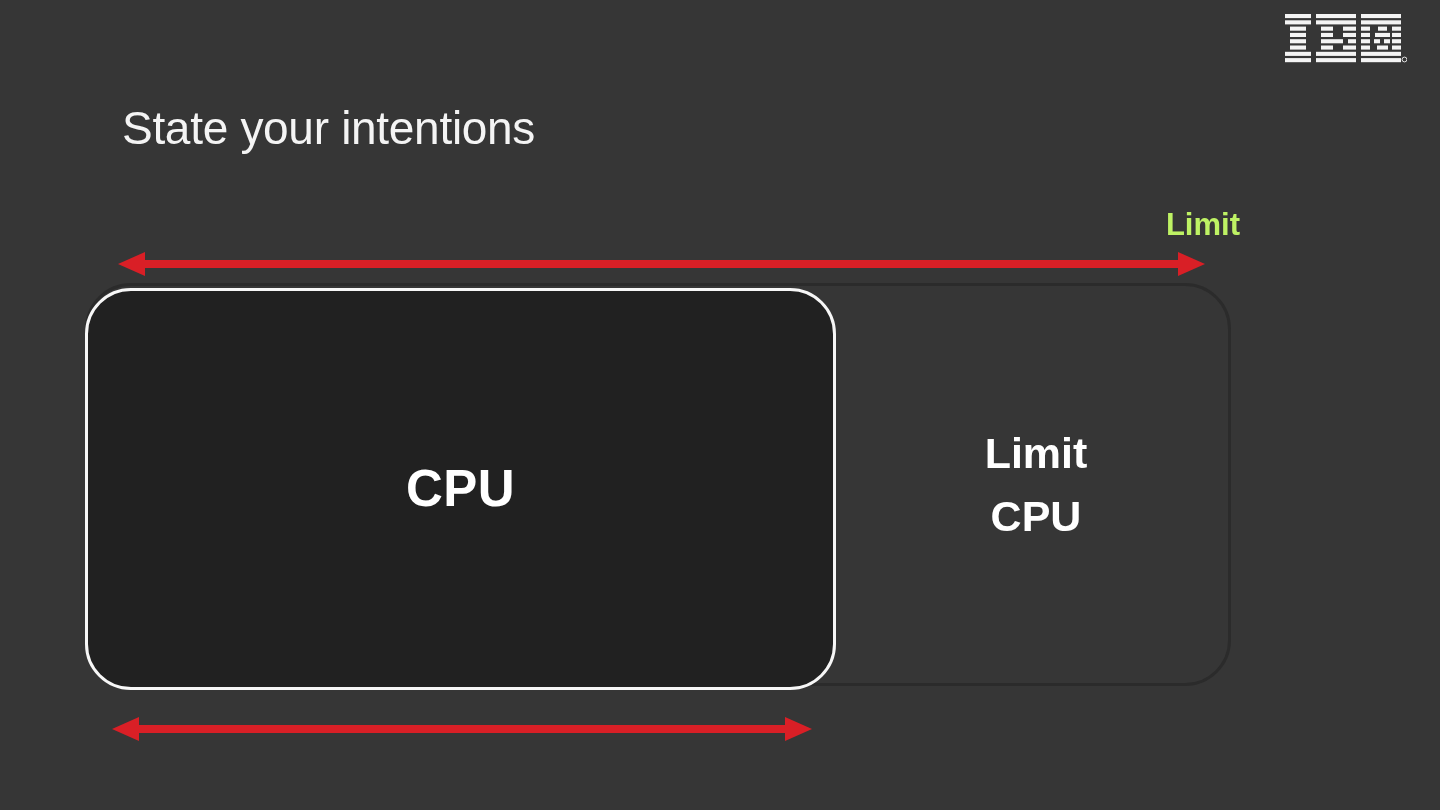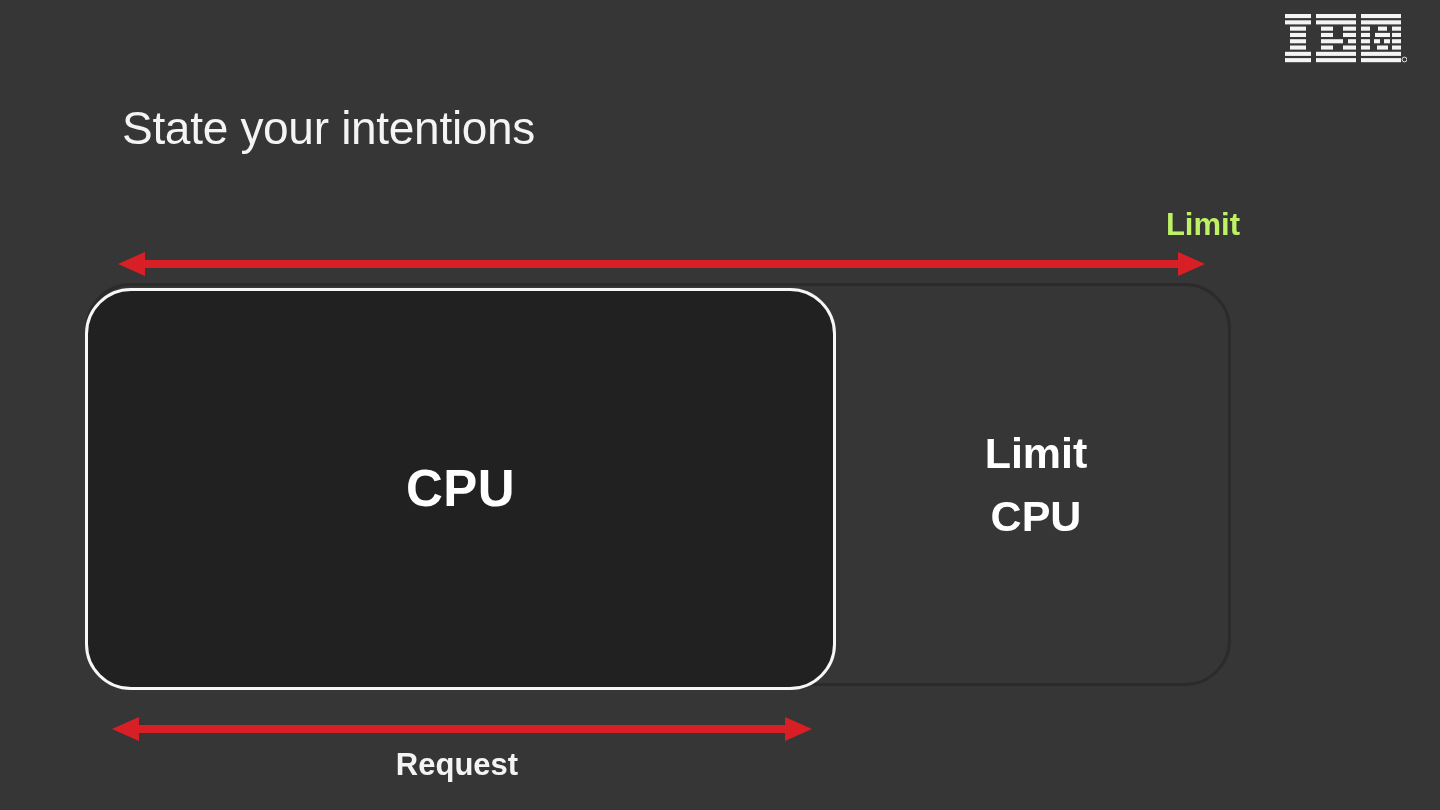--- a/index.html
+++ b/index.html
@@ -221,15 +221,14 @@
 
   <div class="outer-box">
     <div class="outer-box-text">Limit
 CPU</div>
   </div>
 
   <div class="inner-box">
     <div class="inner-box-text">CPU</div>
   </div>
 
-  <div class="request-label">Request</div>
 
 </div>
 
 </body></html>

